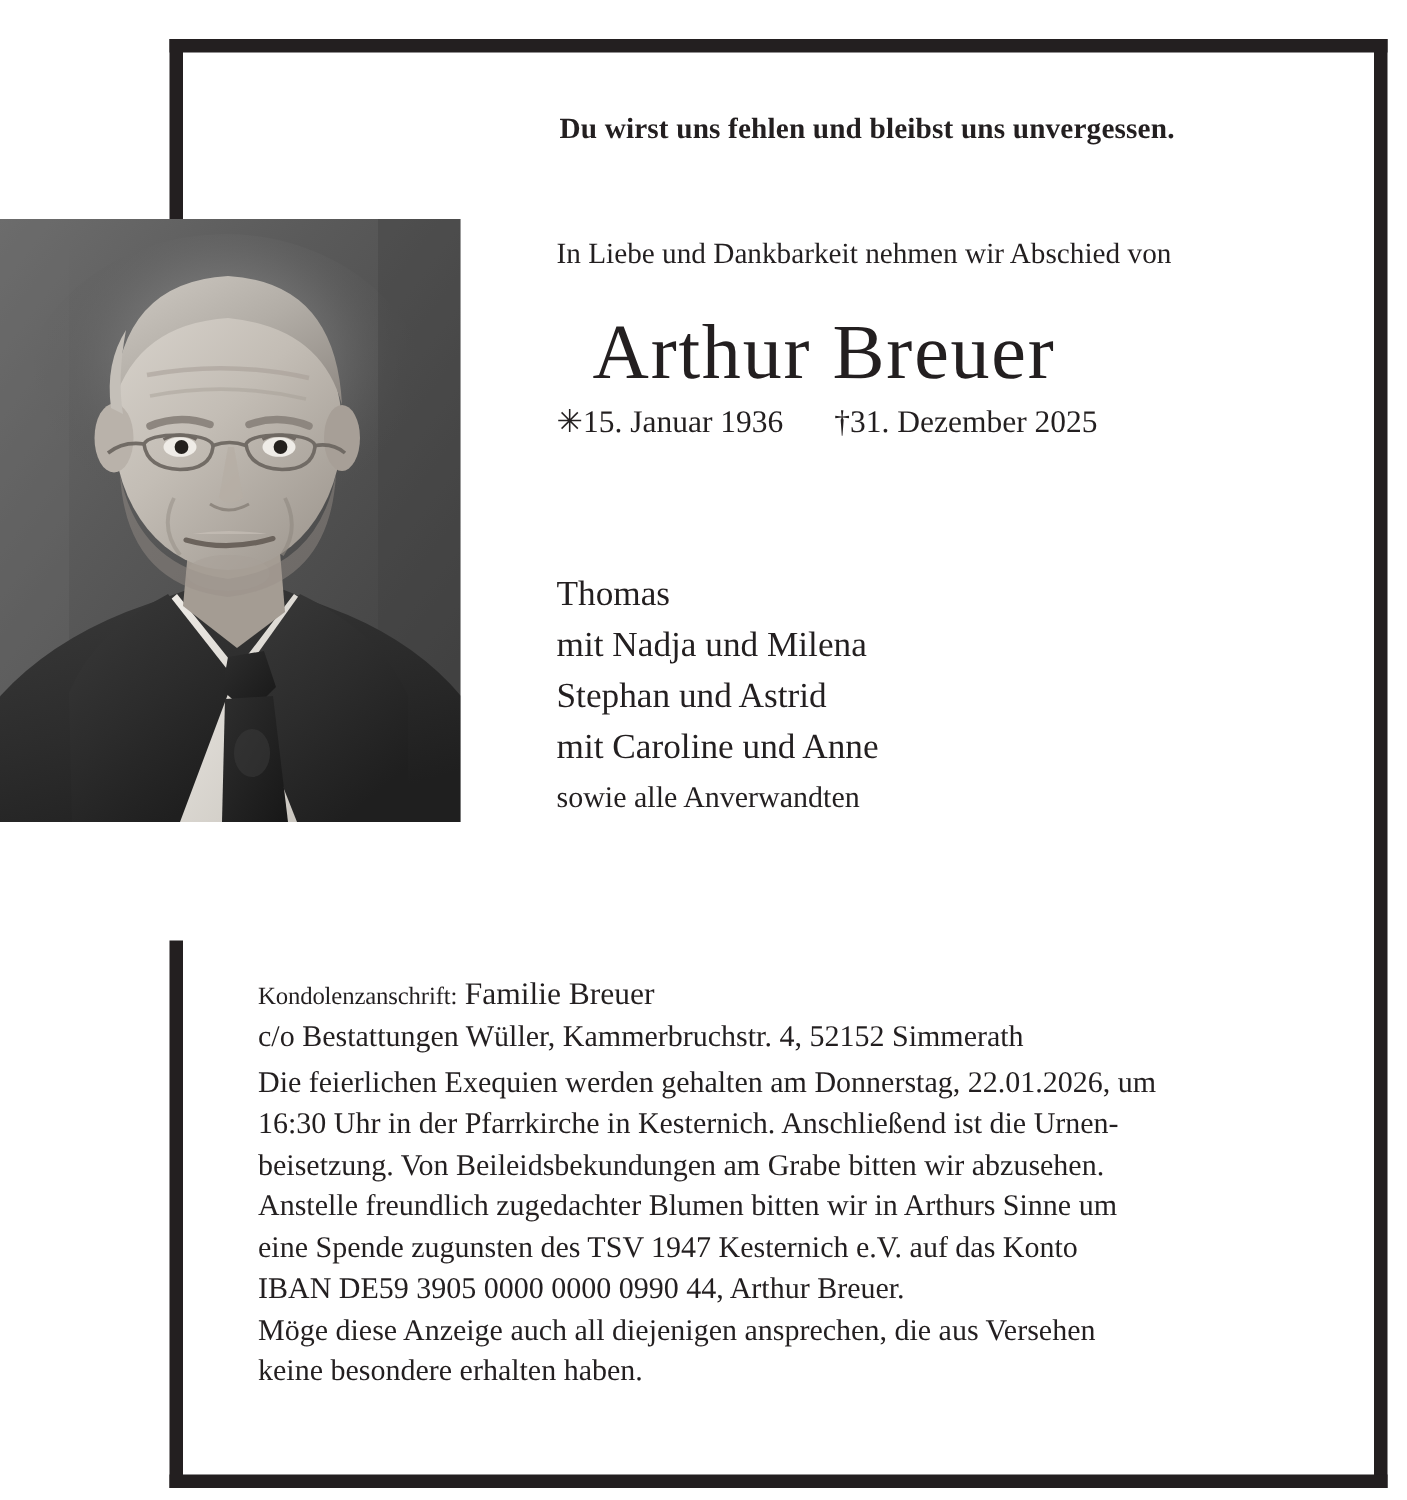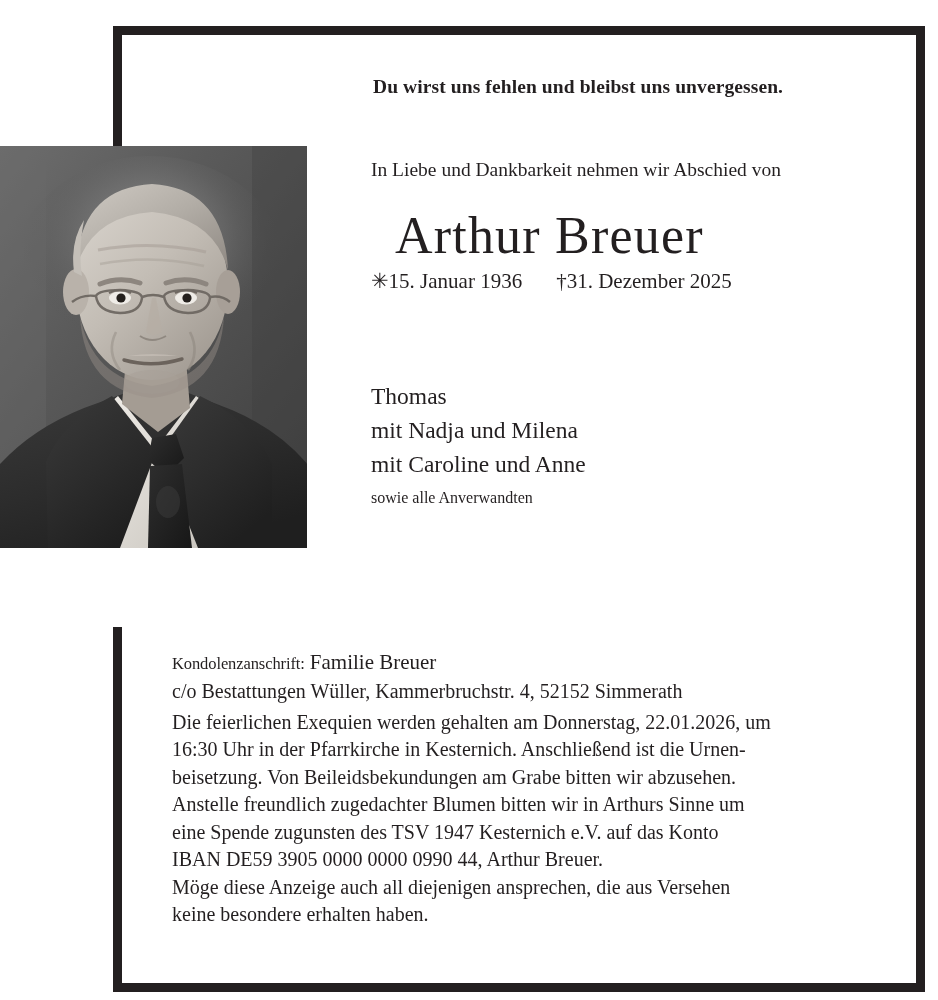--- a/index.html
+++ b/index.html
@@ -115,21 +115,21 @@
     left: 371px;
     top: 379px;
     color: #231f20;
   }
   .mourners .m-line {
     font-size: 23.5px;
     line-height: 34px;
     white-space: nowrap;
   }
   .mourners .m-line.relatives {
-    font-size: 16px;
+    font-size: 20px;
     line-height: 30px;
     padding-top: 2px;
   }
 
   
   .details {
     position: absolute;
     left: 172px;
     top: 648px;
     width: 700px;
@@ -273,20 +273,21 @@
 
   <div class="deceased-name">Arthur Breuer</div>
 
   <div class="dates">
     <span>✳</span><span>15. Januar 1936</span><span class="gap"></span><span>†</span><span>31. Dezember 2025</span>
   </div>
 
   <div class="mourners">
     <div class="m-line">Thomas</div>
     <div class="m-line">mit Nadja und Milena</div>
+    <div class="m-line">Stephan und Astrid</div>
     <div class="m-line">mit Caroline und Anne</div>
     <div class="m-line relatives">sowie alle Anverwandten</div>
   </div>
 
   <div class="details">
     <div class="d-line addr-label">
       <span class="small">Kondolenzanschrift:</span>
       <span class="big">Familie Breuer</span>
     </div>
     <div class="d-line">c/o Bestattungen Wüller, Kammerbruchstr. 4, 52152 Simmerath</div>

